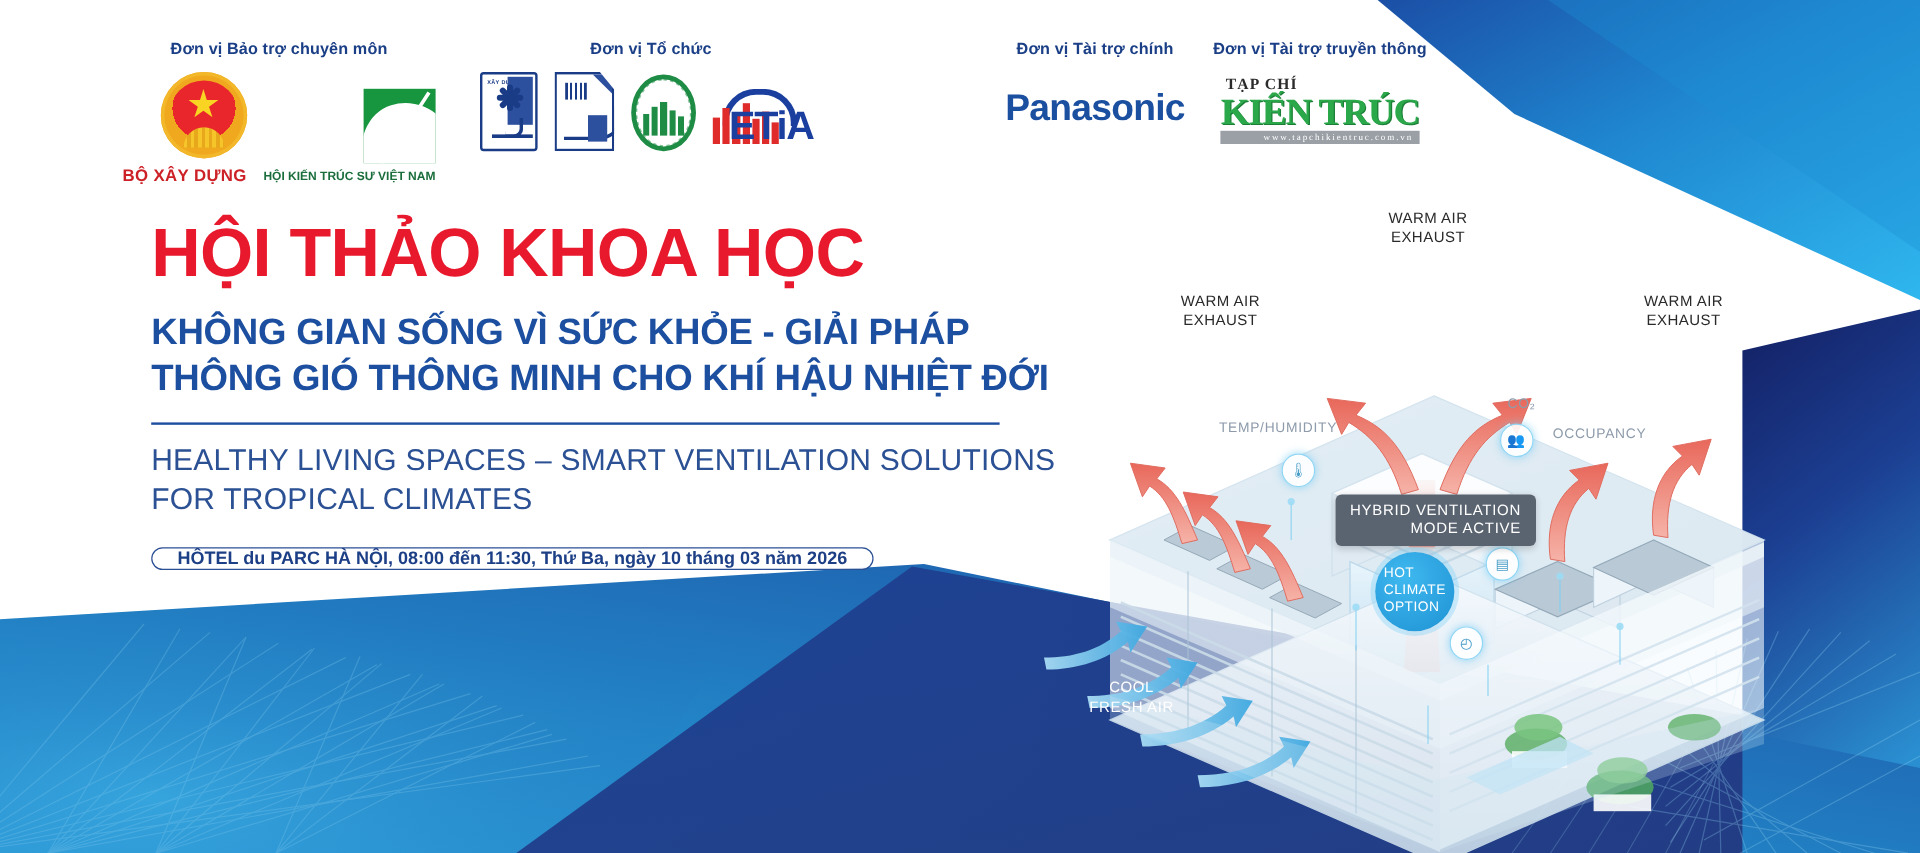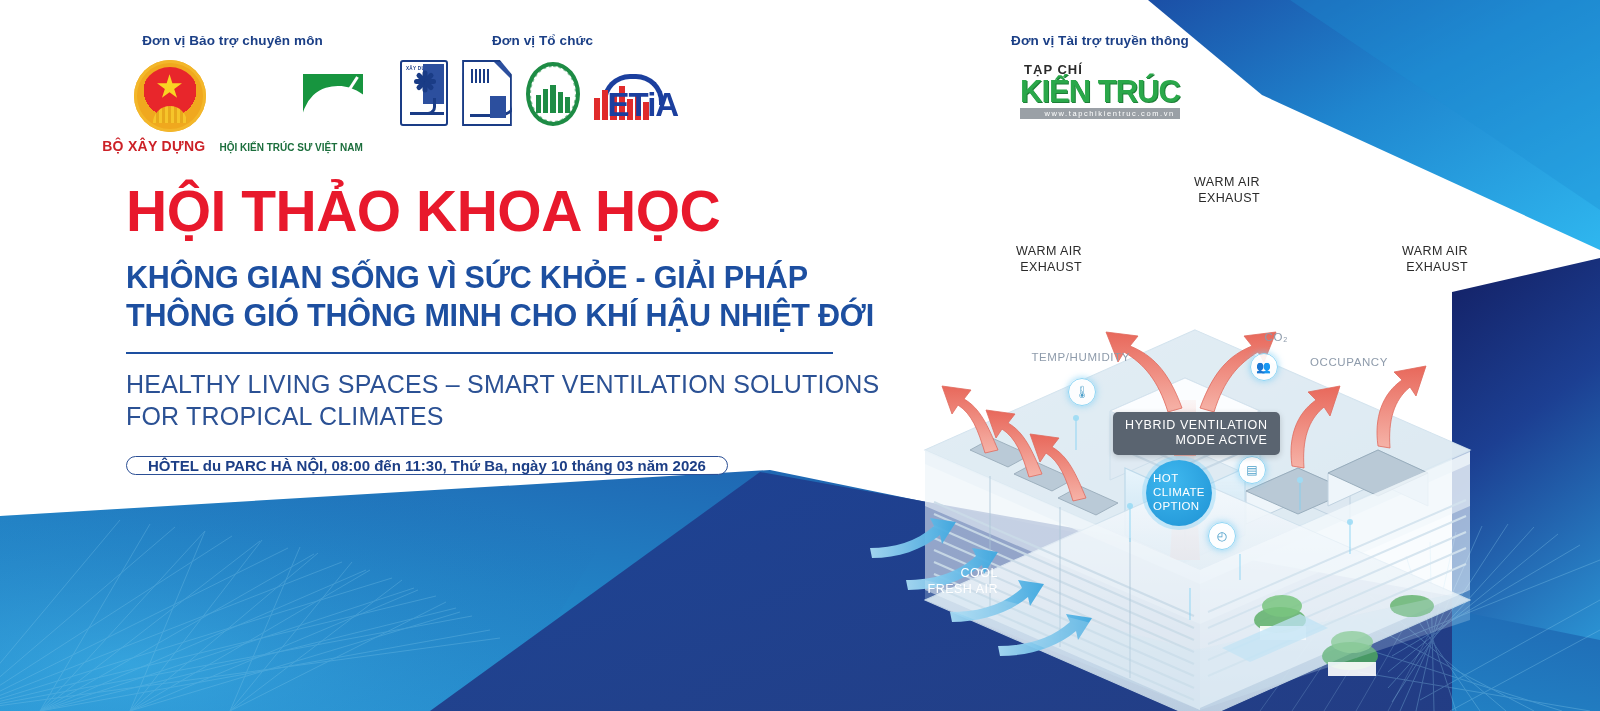--- a/index.html
+++ b/index.html
@@ -111,21 +111,21 @@
   .h-rule{margin:18px 0 14px 0;height:2px;background:#1d4fa0;width:707px;}
   .h-en{font-size:25px;color:#2b5194;line-height:1.28;letter-spacing:.2px;}
   .h-date{display:inline-block;margin-top:24px;border:1.6px solid #2b4f95;border-radius:22px;
      padding:0 21px;font-size:15px;font-weight:bold;color:#1d3f86;white-space:nowrap;background:rgba(255,255,255,.85);}
 
   
   .illus{position:absolute;left:830px;top:150px;width:770px;height:561px;z-index:5;}
   .illus svg{position:absolute;left:0;top:0;}
 
   .lbl{position:absolute;z-index:7;font-family:"Liberation Sans",sans-serif;
-     text-align:right;white-space:pre-line;line-height:1.25;}
+     text-align:center;white-space:pre-line;line-height:1.25;}
   .lbl-dark{color:#2a2a2a;font-size:12.5px;letter-spacing:.4px;}
   .lbl-white{color:#ffffff;font-size:12.5px;letter-spacing:.5px;}
   .lbl-grey{color:#8e9bab;font-size:11.5px;letter-spacing:.6px;}
   .badge-hv{position:absolute;z-index:8;background:#5a6470;color:#fff;border-radius:5px;
      padding:6px 12px;font-size:12.5px;letter-spacing:.6px;text-align:right;line-height:1.22;white-space:pre-line;
      box-shadow:0 2px 6px rgba(0,0,0,.18);}
   .badge-hot{position:absolute;z-index:8;width:66px;height:66px;border-radius:50%;
      background:radial-gradient(circle at 38% 32%,#3fb8ef,#1e92d4);color:#fff;font-size:11.5px;
      display:flex;align-items:center;justify-content:center;line-height:1.2;
      white-space:pre-line;letter-spacing:.4px;box-shadow:0 0 0 4px rgba(120,205,245,.35);}
@@ -288,24 +288,30 @@
         </div>
 
         <div class="cetia">
           <div class="ce-arc"></div>
           <div class="ce-red"></div>
           <div class="ce-txt">ETiA</div>
         </div>
       </div>
     </div>
 
+    <div class="sp-group" id="grp-tai-tro">
+      <div class="sp-title">Đơn vị Tài trợ chính</div>
+      <div class="sp-logos" style="margin-top:24px;">
+        <div class="panasonic">Panasonic</div>
+      </div>
+    </div>
 
     <div class="sp-group" id="grp-truyen-thong">
       <div class="sp-title">Đơn vị Tài trợ truyền thông</div>
-      <div class="sp-logos" style="margin-top:14px;">
+      <div class="sp-logos" style="margin-top:14px;font-family:Liberation Serif, serif;">
         <div class="tckt">
           <div class="t1">TẠP CHÍ</div>
           <div class="t2">KIẾN TRÚC</div>
           <div class="t3">www.tapchikientruc.com.vn</div>
         </div>
       </div>
     </div>
   </div>
 
   <div class="headline">

